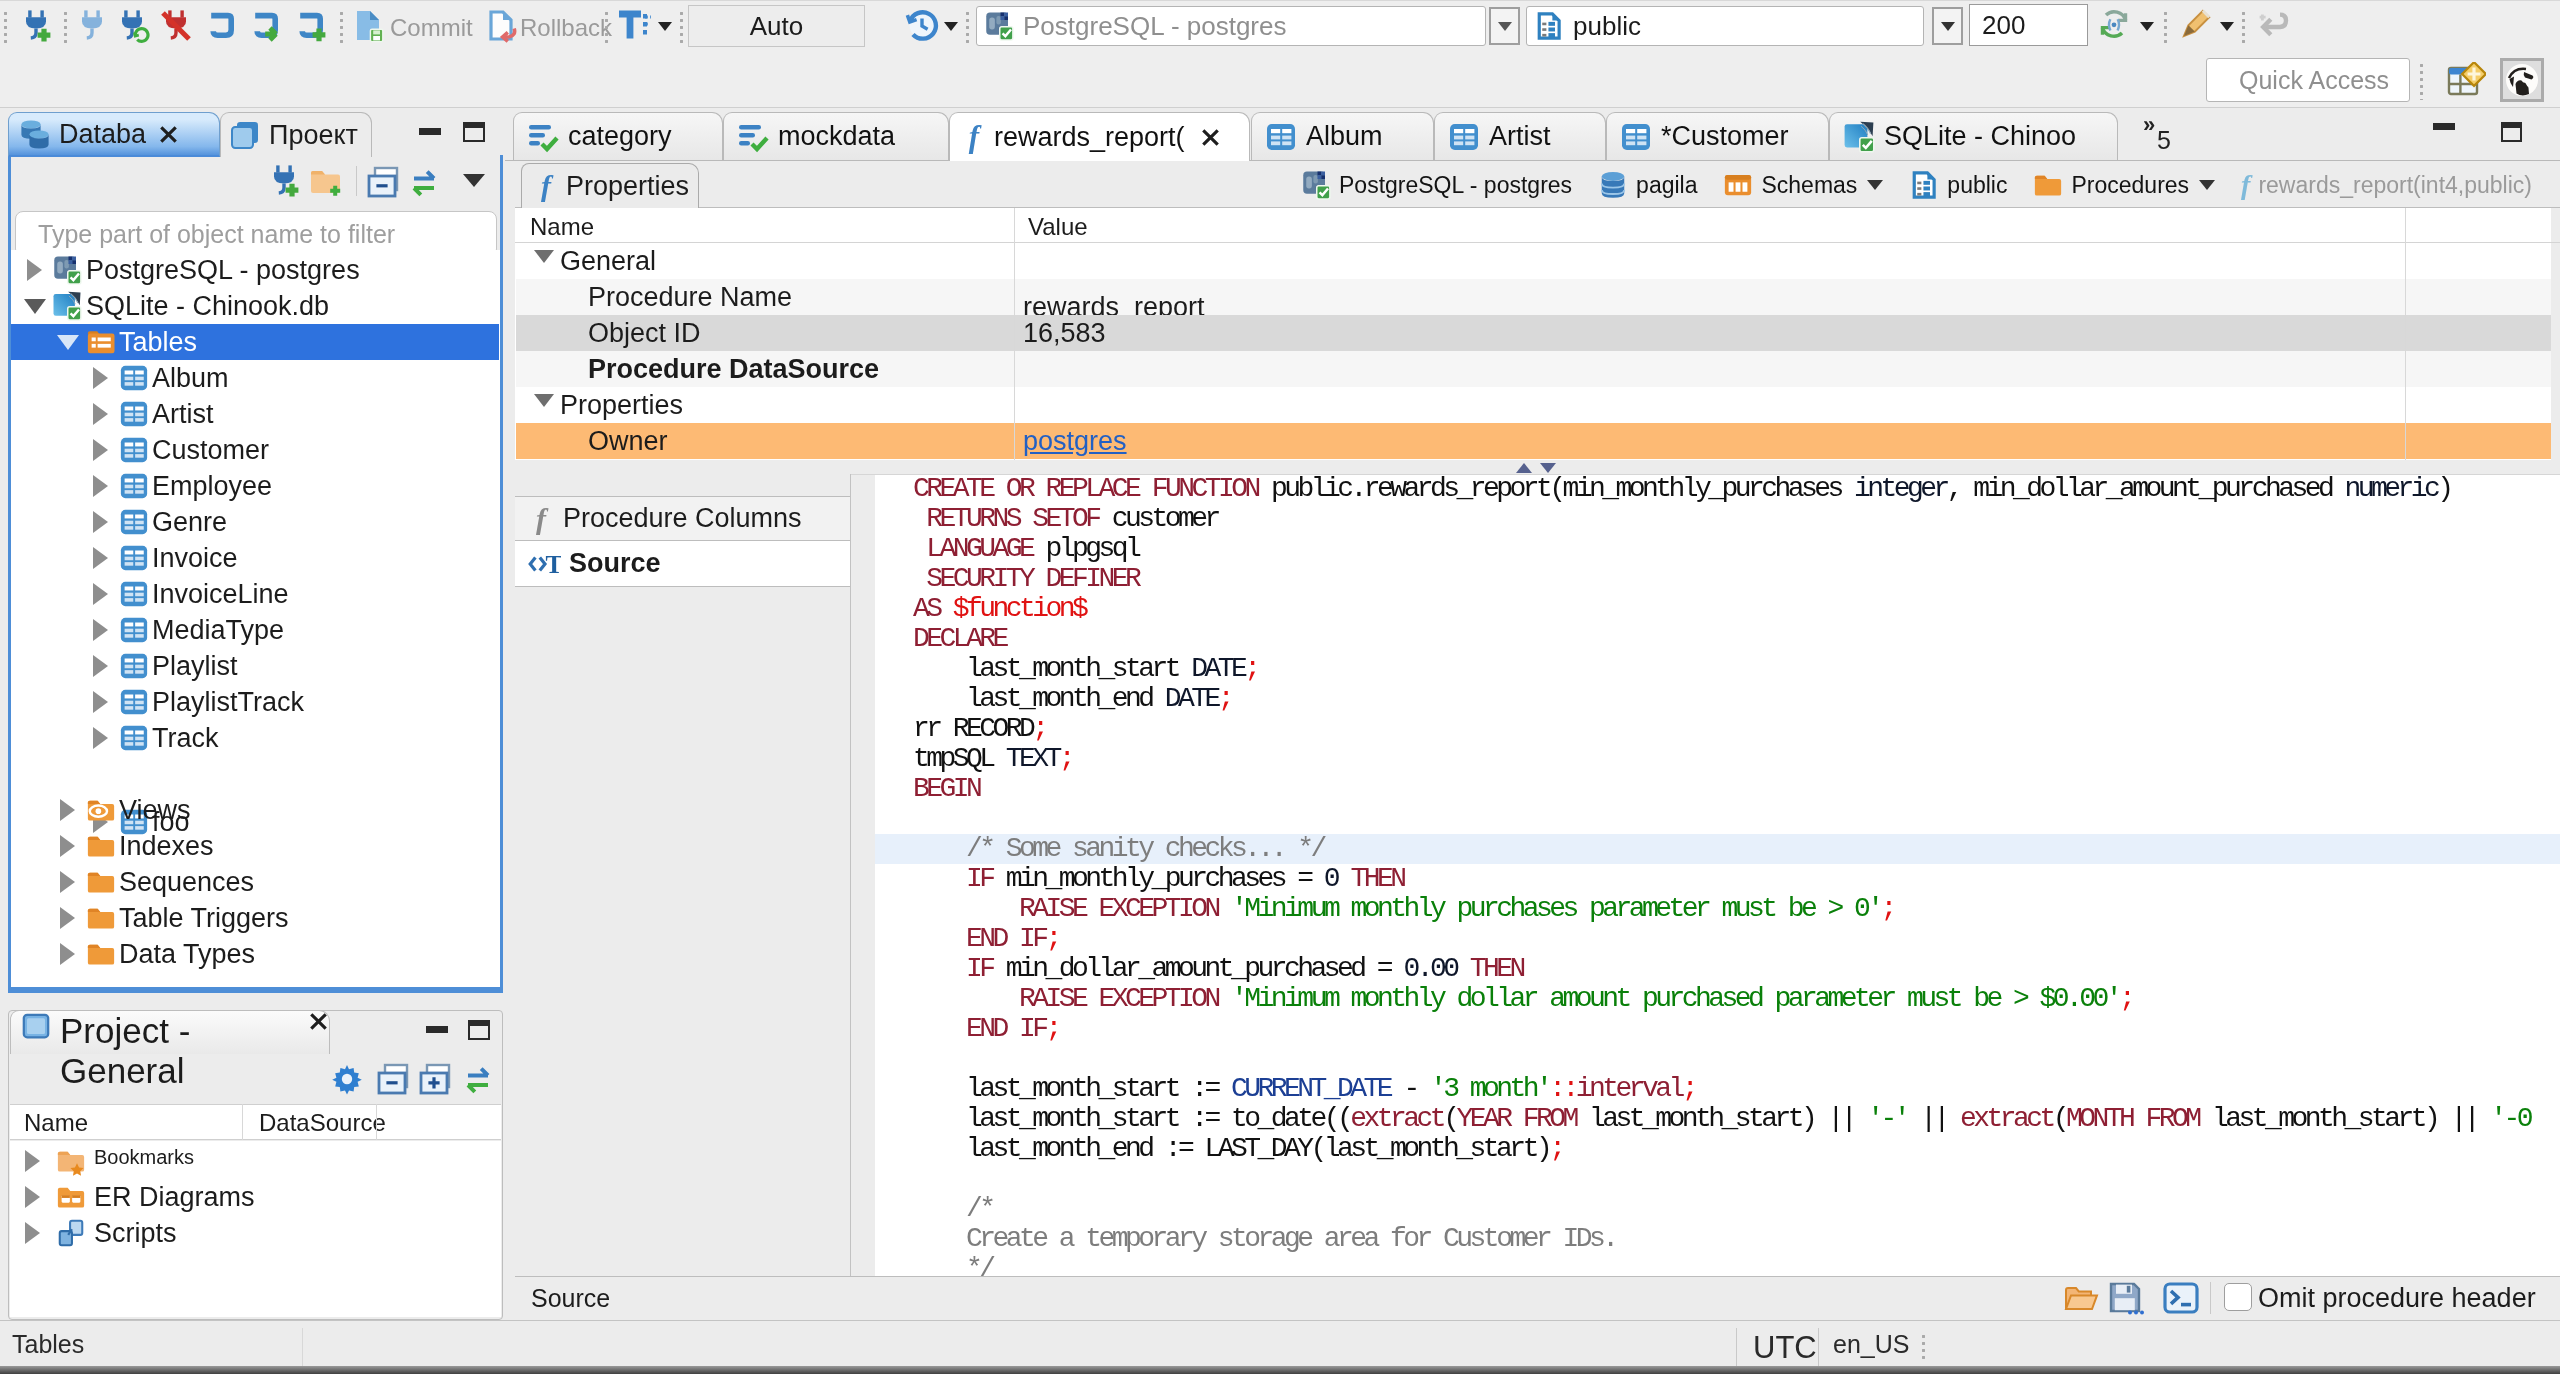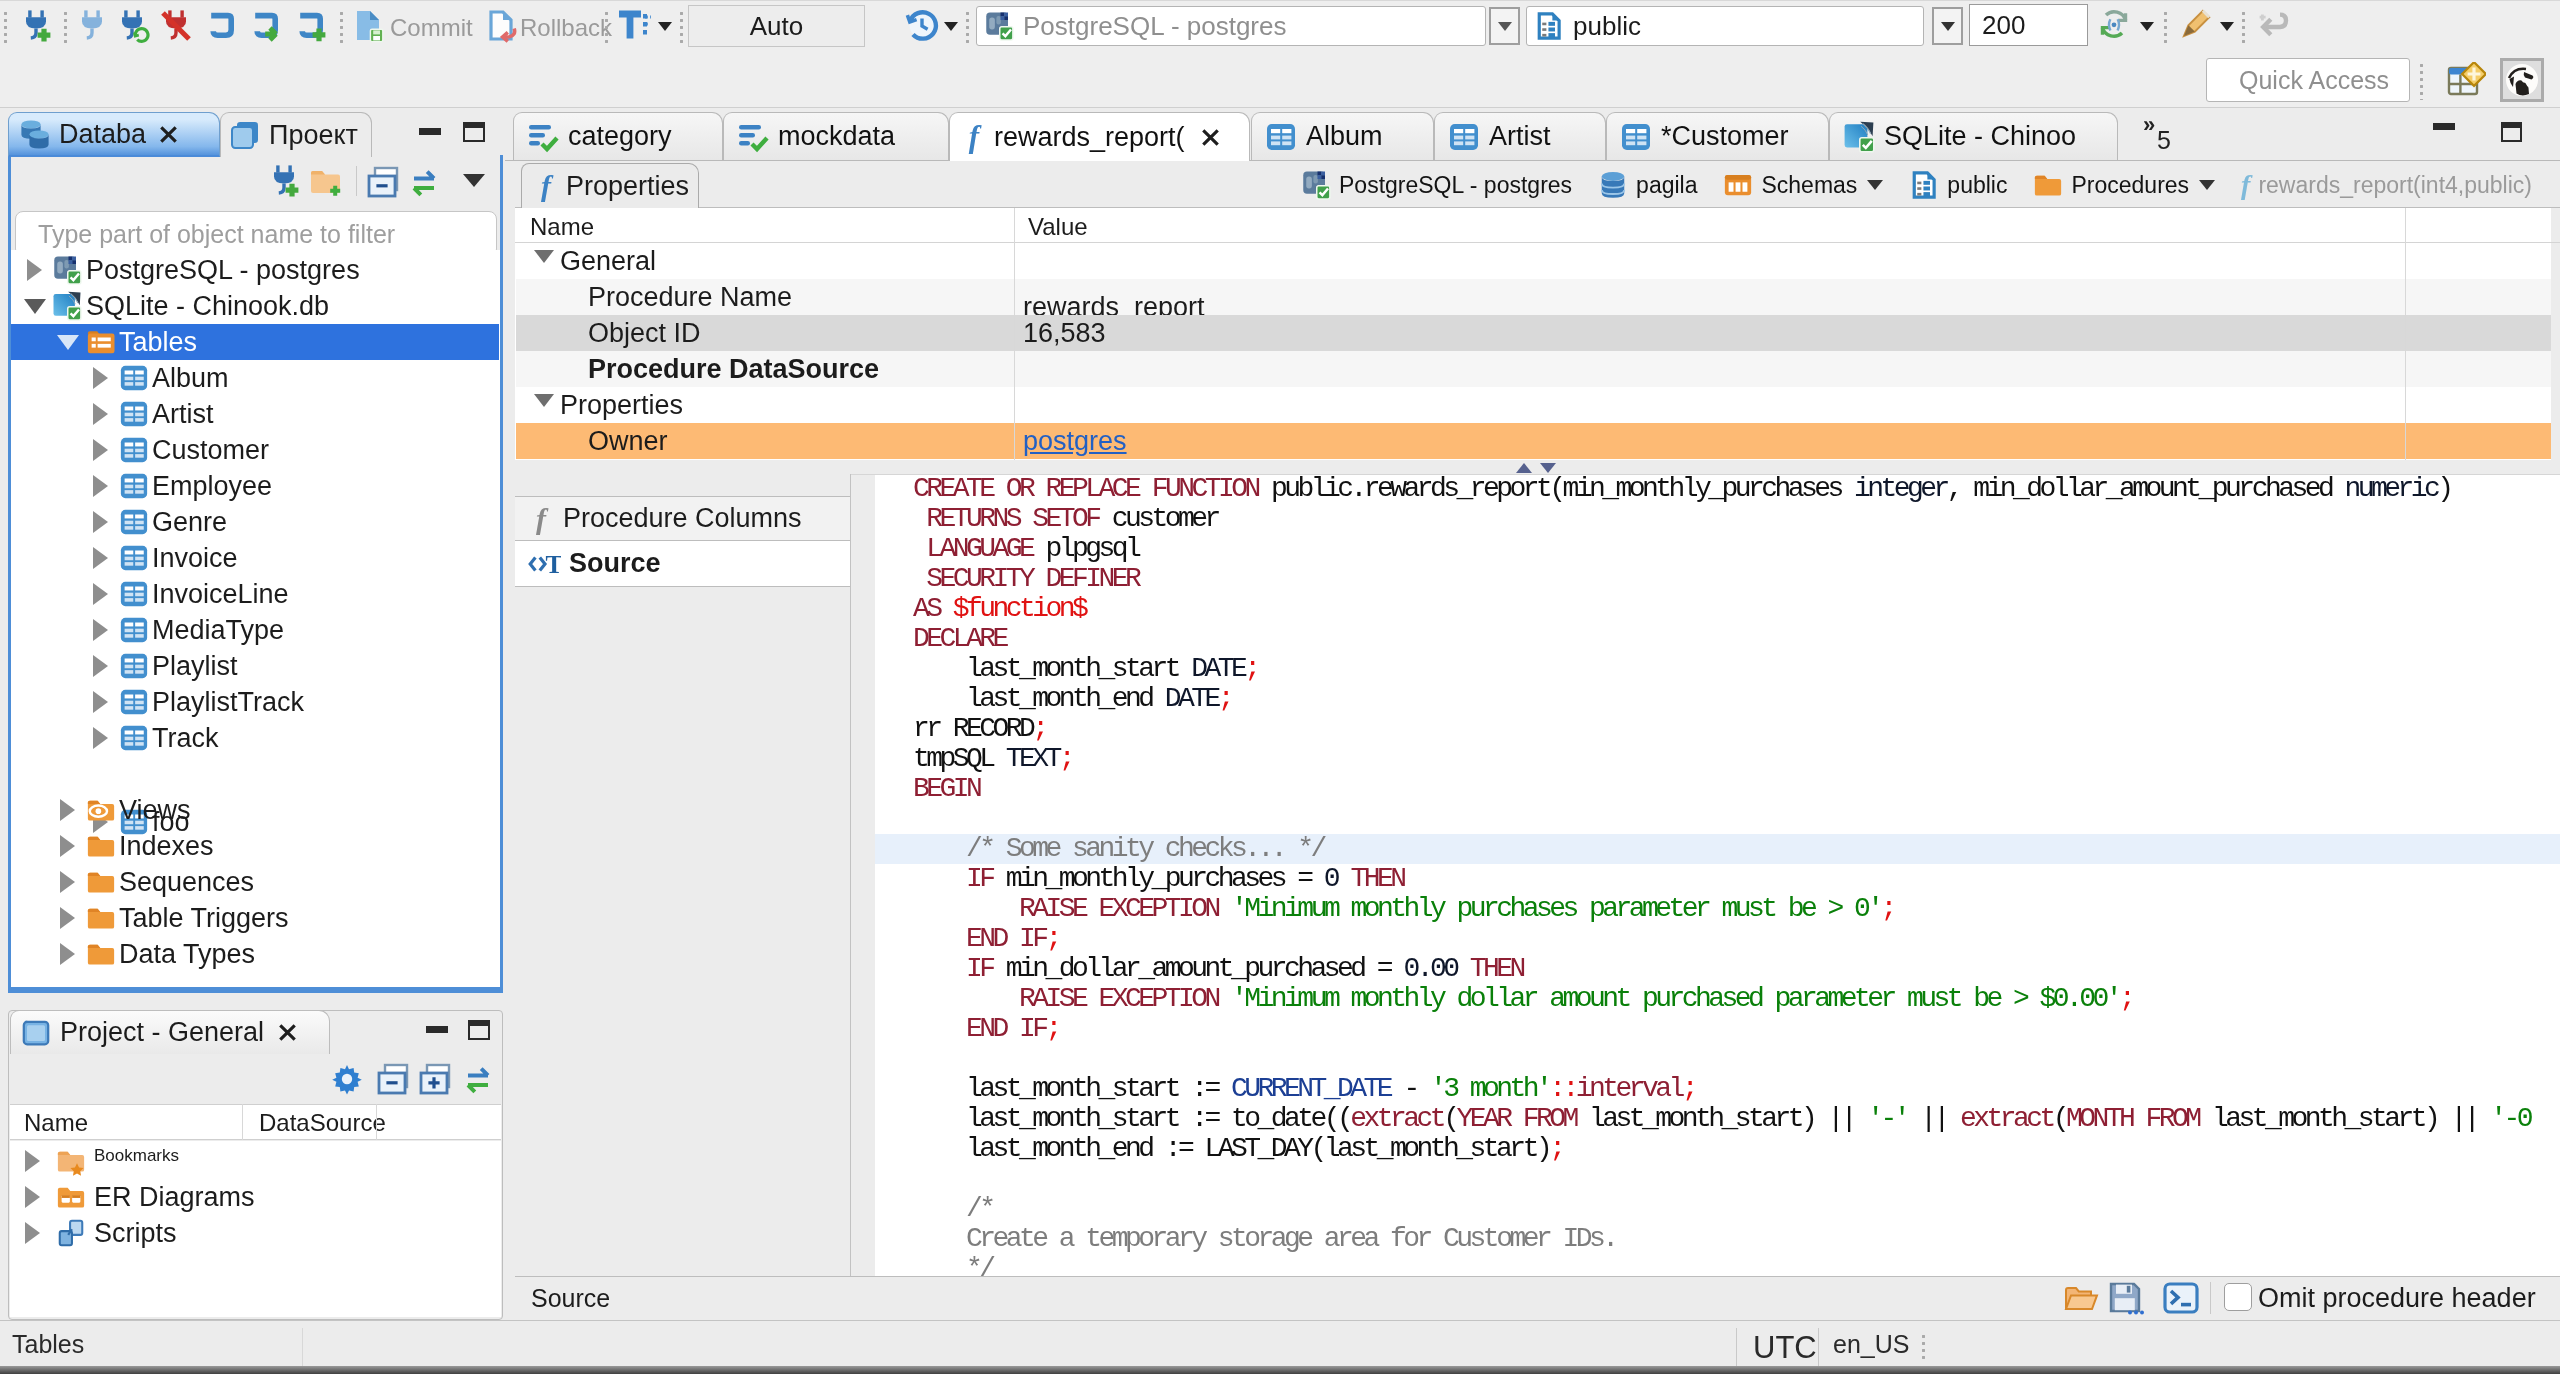--- a/index.html
+++ b/index.html
@@ -547,21 +547,21 @@
     <div class="a" style="left:49px;top:7px;width:0;height:0;border-top:11px solid transparent;border-bottom:11px solid transparent;border-left:15px solid #8e8e8e"></div>
     <div class="a" style="left:75px;top:3px">
       <svg width="30" height="30" viewBox="0 0 16 16">
         <path d="M1 4 Q1 3 2 3 L6.2 3 7.6 4.8 14 4.8 Q15 4.8 15 5.8 L15 12.6 Q15 13.6 14 13.6 L2 13.6 Q1 13.6 1 12.6 Z" fill="#ef9a39"></path>
         <path d="M1 4 Q1 3 2 3 L6.2 3 7.6 4.8 1 4.8 Z" fill="#e08426"></path>
       </svg>
     </div>
     <div class="a" style="left:108px;top:3px">Data Types</div>
   </div>
 <div class="a" style="left:8px;top:1010px;width:495px;height:310px;background:#ececec;border:1px solid #bdbdbd;border-radius:4px"></div>
-<div class="a" style="left:10px;top:1010px;width:320px;height:44px;border:1px solid #bdbdbd;border-bottom:none;border-radius:9px 11px 0 0;background:linear-gradient(#fbfbfb,#e9e9e9);display:flex;align-items:center;font-size:27px;z-index:2">
+<div class="a" style="left:10px;top:1010px;width:320px;height:44px;border:1px solid #bdbdbd;border-bottom:none;border-radius:9px 11px 0 0;background:linear-gradient(#fbfbfb,#e9e9e9);display:flex;font-size:35px;z-index:2">
     <div style="margin-left:10px">
       <svg width="30" height="30" viewBox="0 0 16 16">
         <rect x="1.5" y="2" width="13" height="12" rx="1.8" fill="#78b3e4" stroke="#3d7ab8" stroke-width="1.2"></rect>
         <rect x="3.2" y="3.8" width="9.6" height="8.4" rx="0.8" fill="#a8d0ef"></rect>
       </svg>
     </div>
     <div style="margin-left:9px">Project - General</div>
     <div style="margin-left:13px">
       <svg width="21" height="21" viewBox="0 0 16 16">
         <path d="M2.5 2.5 L13.5 13.5 M13.5 2.5 L2.5 13.5" stroke="#1e1e1e" stroke-width="2.4"></path>
@@ -596,21 +596,21 @@
       <path d="M14 11 H4 M4 11 l3.4 3.4" stroke="#3fae3f" stroke-width="2" fill="none"></path>
     </svg>
   </div>
 <div class="a" style="left:10px;top:1104px;width:491px;height:36px;background:#fff;border-top:1px solid #cfcfcf;border-bottom:1px solid #cfcfcf;font-size:24px">
     <div class="a" style="left:14px;top:4px">Name</div>
     <div class="a" style="left:249px;top:4px">DataSource</div>
   </div>
 <div class="vline" style="left:242px;top:1104px;height:36px;background:#d8d8d8"></div>
 <div class="vline" style="left:376px;top:1104px;height:36px;background:#d8d8d8"></div>
 <div class="a" style="left:10px;top:1141px;width:491px;height:176px;background:#fff"></div>
-<div class="a" style="left:10px;top:1143px;width:491px;height:36px;font-size:17px">
+<div class="a" style="left:10px;top:1143px;width:491px;height:36px;font-size:20px">
     <div class="a" style="left:15px;top:7px;width:0;height:0;border-top:11px solid transparent;border-bottom:11px solid transparent;border-left:15px solid #8e8e8e"></div>
     <div class="a" style="left:46px;top:3px">
       <svg width="30" height="30" viewBox="0 0 16 16">
         <path d="M1 4 Q1 3 2 3 L6.2 3 7.6 4.8 14 4.8 Q15 4.8 15 5.8 L15 12.6 Q15 13.6 14 13.6 L2 13.6 Q1 13.6 1 12.6 Z" fill="#f3b575"></path>
         <path d="M1 4 Q1 3 2 3 L6.2 3 7.6 4.8 1 4.8 Z" fill="#eda355"></path>
         <path d="M11.2 9.2 l1.1 2.2 2.4.3-1.75 1.7.4 2.4-2.15-1.15L9.05 15.8l.4-2.4-1.75-1.7 2.4-.3z" fill="#e88a1f"></path>
       </svg>
     </div>
     <div class="a" style="left:84px;top:3px">Bookmarks</div>
   </div>

